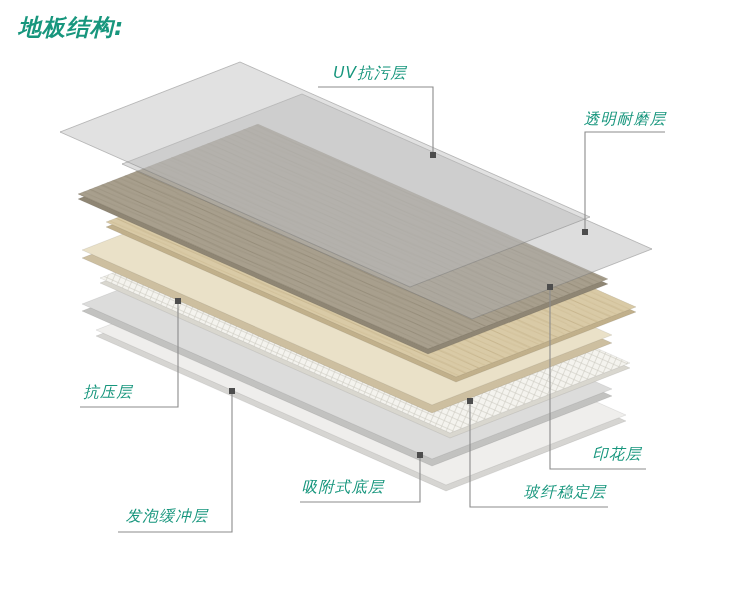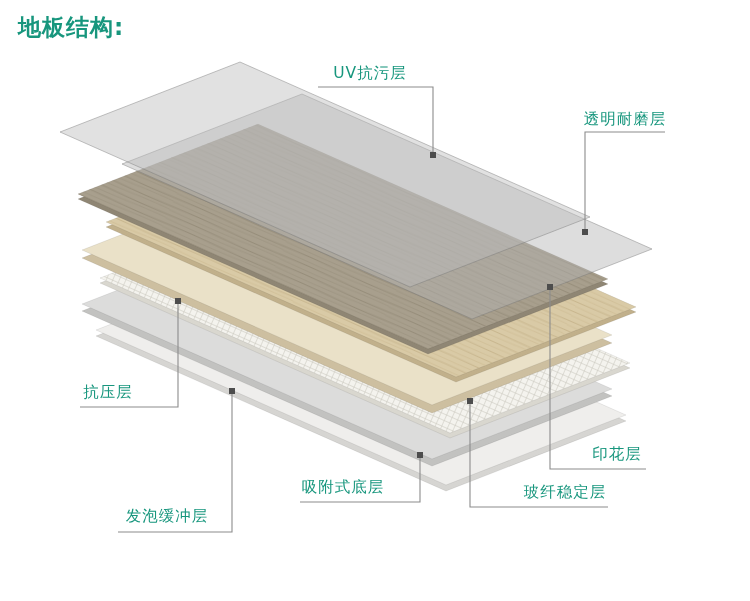--- a/index.html
+++ b/index.html
@@ -1,17 +1,17 @@
 <!DOCTYPE html>
 <html><head>
 <meta charset="utf-8">
 <style>
   html,body{margin:0;padding:0;background:#fff;}
   .stage{position:relative;width:722px;height:601px;background:#fff;overflow:hidden;
-         font-family:"DejaVu Sans","Liberation Sans",sans-serif;}
+         font-family:"DejaVu Sans","Liberation Sans",sans-serif;font-style:italic;}
   .page-title{position:absolute;left:18px;top:12px;margin:0;
               font-size:23px;font-weight:bold;color:#17967d;letter-spacing:1px;}
   svg{position:absolute;left:0;top:0;}
   .layer-face{stroke:rgba(0,0,0,0.10);stroke-width:0.75;}
   .layer-glass{stroke:rgba(120,120,120,0.55);stroke-width:0.8;fill-opacity:0.45;}
   .leader{fill:none;stroke-width:1.1;}
   .diagram-label{font-size:15.5px;letter-spacing:1px;}
 </style>
 </head>
 <body>

